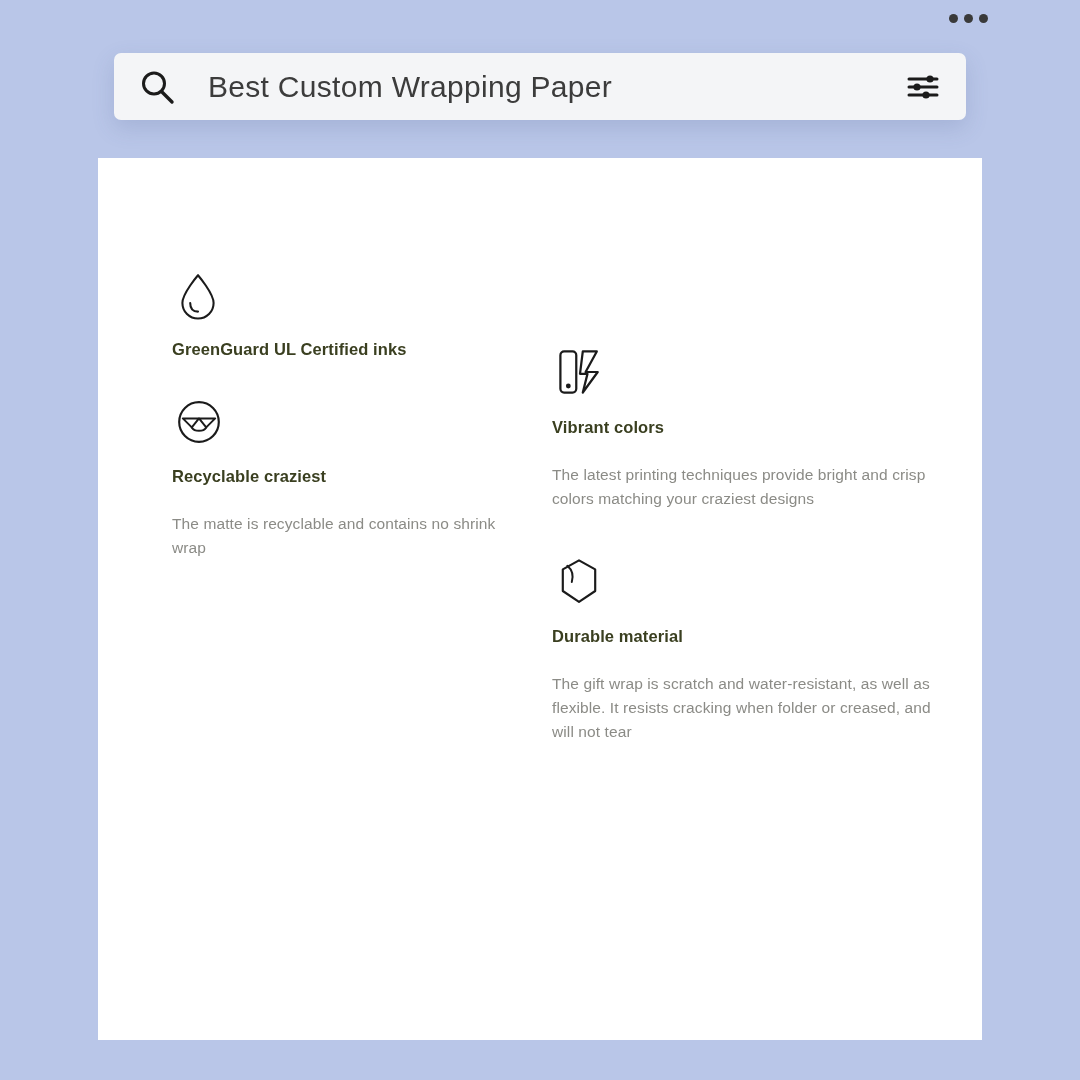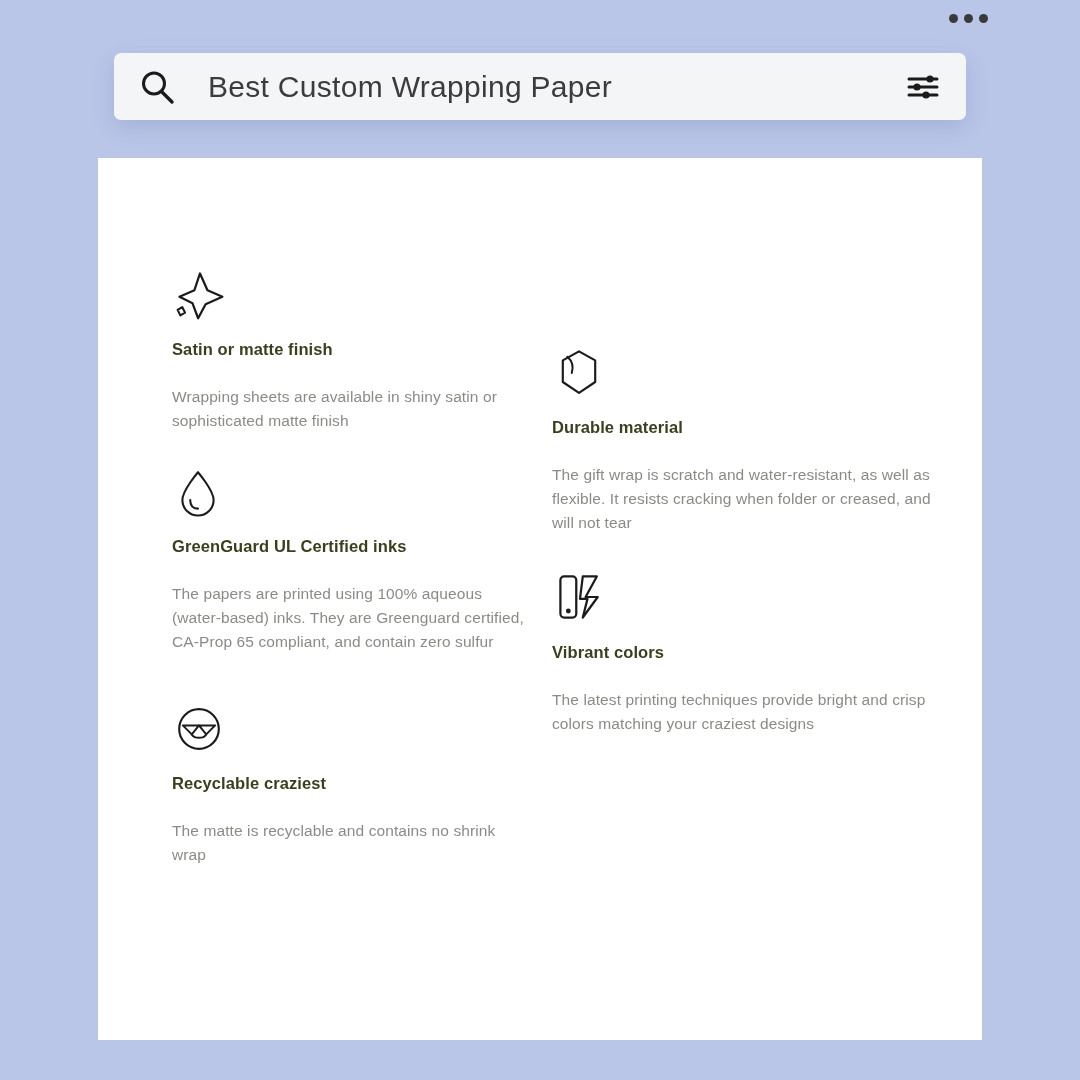--- a/index.html
+++ b/index.html
@@ -159,80 +159,69 @@
         <circle cx="20" cy="25" r="3.6" fill="#1b1b1b"></circle>
       </svg>
     </span>
   </div>
 
   <div class="card">
     <div class="columns">
 
       <div class="col col-left">
 
-        <div class="feature">
-          <div class="ico">
-            <svg viewBox="0 0 60 60" width="56" height="56" aria-hidden="true">
-              <path d="M30 8 L38 26 L54 33 L36 41 L28 56 L22 40 L8 33 L24 26 Z" fill="none" stroke="#1b1b1b" stroke-width="2.4" stroke-linejoin="round"></path>
-              <path d="M11 44 L14 50 L9 53 L6 47 Z" fill="none" stroke="#1b1b1b" stroke-width="2.2" stroke-linejoin="round"></path>
-            </svg>
-          </div>
-          <h3>Satin or matte finish</h3>
-          <p>Wrapping sheets are available in shiny satin or sophisticated matte finish</p>
-        </div>
 
         <div class="feature">
           <div class="ico">
             <svg viewBox="0 0 60 60" width="52" height="52" aria-hidden="true">
               <path d="M30 6 C30 6 12 27 12 38 A18 18 0 0 0 48 38 C48 27 30 6 30 6 Z" fill="none" stroke="#1b1b1b" stroke-width="2.4" stroke-linejoin="round"></path>
               <path d="M21 38 C21 45 25 48 30 48" fill="none" stroke="#1b1b1b" stroke-width="2.4" stroke-linecap="round"></path>
             </svg>
           </div>
           <h3>GreenGuard UL Certified inks</h3>
-          <p>The papers are printed using 100% aqueous (water-based) inks. They are Greenguard certified, CA-Prop 65 compliant, and contain zero sulfur</p>
         </div>
 
         <div class="feature">
           <div class="ico">
             <svg viewBox="0 0 60 60" width="54" height="54" aria-hidden="true">
               <circle cx="30" cy="30" r="22" fill="none" stroke="#1b1b1b" stroke-width="2.4"></circle>
               <path d="M12 26 L30 26 L22 36 Z" fill="none" stroke="#1b1b1b" stroke-width="2.2" stroke-linejoin="round"></path>
               <path d="M48 26 L30 26 L38 36 Z" fill="none" stroke="#1b1b1b" stroke-width="2.2" stroke-linejoin="round"></path>
               <path d="M22 36 C25 41 35 41 38 36" fill="none" stroke="#1b1b1b" stroke-width="2.2" stroke-linecap="round"></path>
             </svg>
           </div>
           <h3>Recyclable craziest</h3>
           <p>The matte is recyclable and contains no shrink wrap</p>
         </div>
 
       </div>
 
       <div class="col col-right">
 
-        <div class="feature">
-          <div class="ico">
-            <svg viewBox="0 0 60 60" width="54" height="54" aria-hidden="true">
-              <path d="M30 6 L48 16 L48 40 L30 52 L12 40 L12 16 Z" fill="none" stroke="#1b1b1b" stroke-width="2.4" stroke-linejoin="round"></path>
-              <path d="M17 12 C23 17 24 23 22 30" fill="none" stroke="#1b1b1b" stroke-width="2.2" stroke-linecap="round"></path>
-            </svg>
-          </div>
-          <h3>Durable material</h3>
-          <p>The gift wrap is scratch and water-resistant, as well as flexible. It resists cracking when folder or creased, and will not tear</p>
-        </div>
-
         <div class="feature" style="margin-bottom:34px;">
           <div class="ico">
             <svg viewBox="0 0 60 60" width="56" height="56" aria-hidden="true">
               <rect x="9" y="8" width="17" height="44" rx="4" fill="none" stroke="#1b1b1b" stroke-width="2.4"></rect>
               <circle cx="17.5" cy="45" r="2.6" fill="#1b1b1b"></circle>
               <path d="M33 8 L48 8 L36 30 L49 30 L33 52 L38 32 L30 32 Z" fill="none" stroke="#1b1b1b" stroke-width="2.4" stroke-linejoin="round"></path>
             </svg>
           </div>
           <h3>Vibrant colors</h3>
           <p>The latest printing techniques provide bright and crisp colors matching your craziest designs</p>
         </div>
 
+        <div class="feature">
+          <div class="ico">
+            <svg viewBox="0 0 60 60" width="54" height="54" aria-hidden="true">
+              <path d="M30 6 L48 16 L48 40 L30 52 L12 40 L12 16 Z" fill="none" stroke="#1b1b1b" stroke-width="2.4" stroke-linejoin="round"></path>
+              <path d="M17 12 C23 17 24 23 22 30" fill="none" stroke="#1b1b1b" stroke-width="2.2" stroke-linecap="round"></path>
+            </svg>
+          </div>
+          <h3>Durable material</h3>
+          <p>The gift wrap is scratch and water-resistant, as well as flexible. It resists cracking when folder or creased, and will not tear</p>
+        </div>
+
       </div>
 
     </div>
   </div>
 
 </div>
 
 </body></html>

